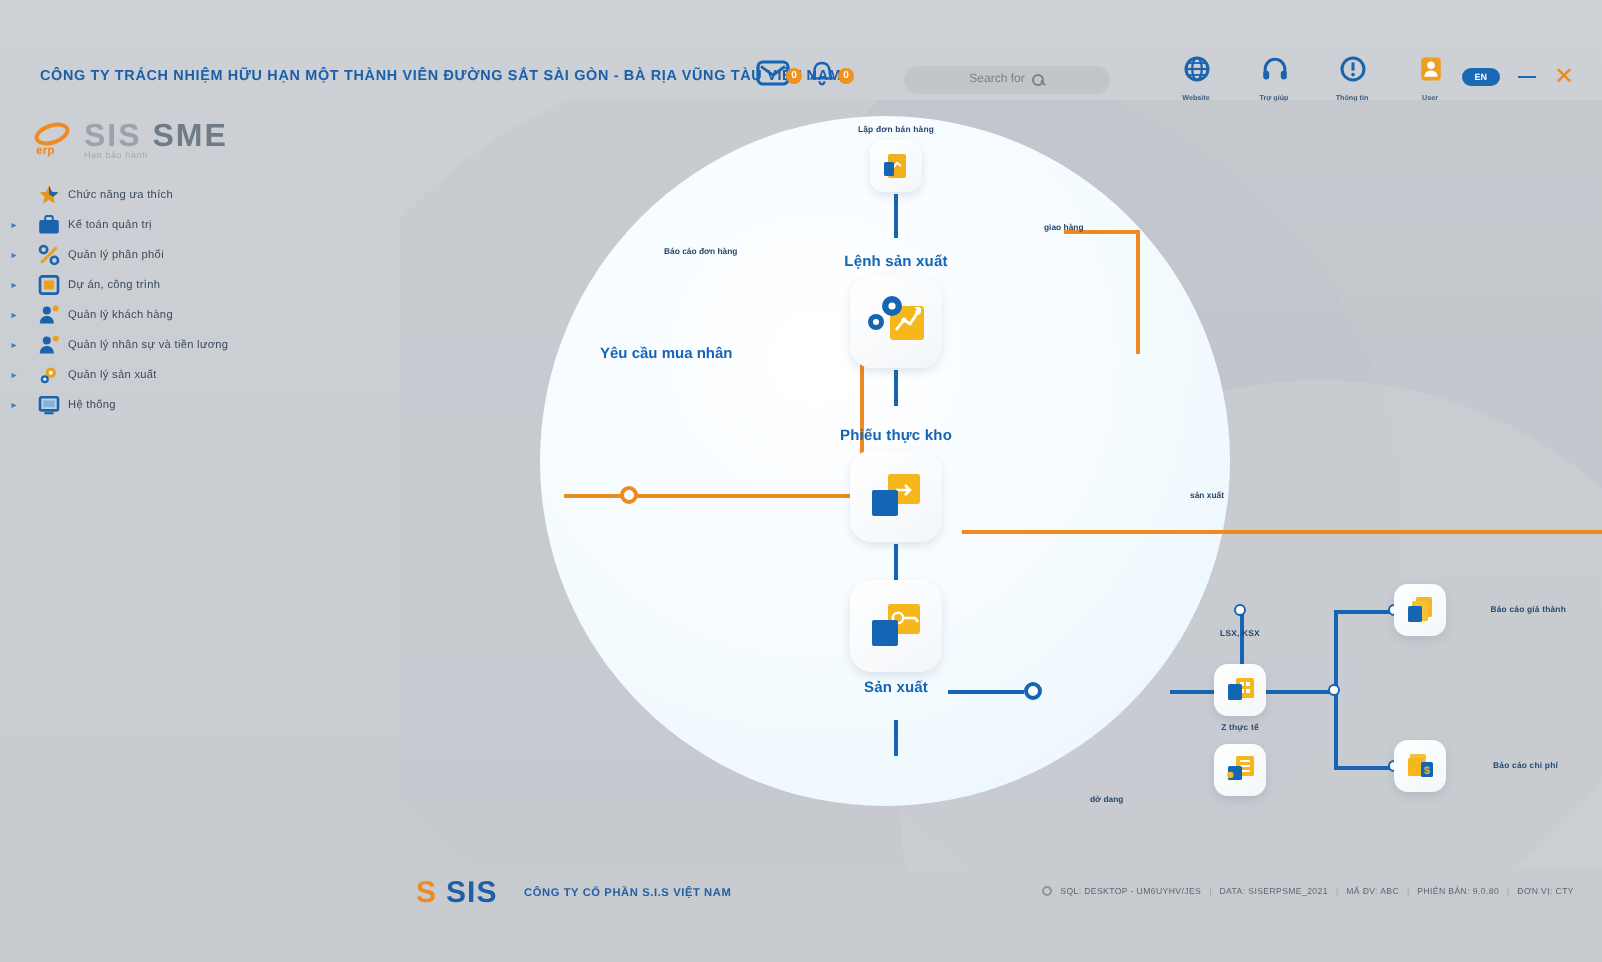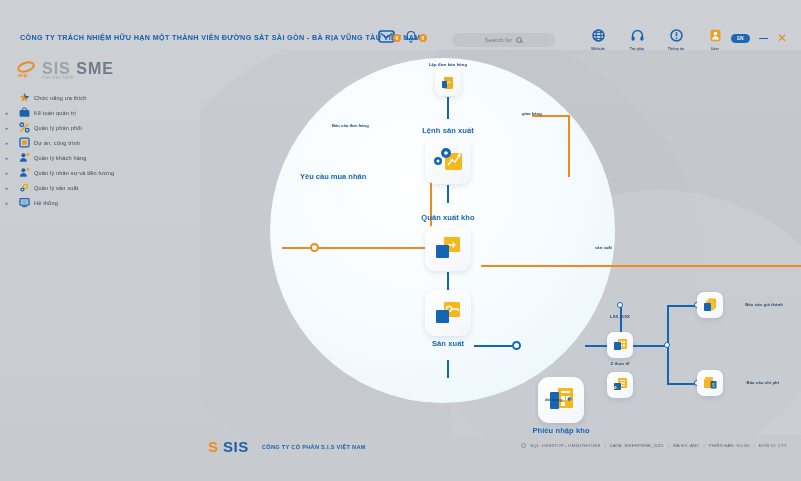--- a/index.html
+++ b/index.html
@@ -380,21 +380,21 @@
           <path d="M26 10 l2 -2 m0 0 l-2.2 0 m2.2 0 l0 2.2" stroke="#fff" stroke-width="1" fill="none"></path>
           <circle cx="14" cy="7" r="5" fill="#1565b5"></circle>
           <circle cx="14" cy="7" r="1.8" fill="#fff"></circle>
           <circle cx="6" cy="15" r="4" fill="#1565b5"></circle>
           <circle cx="6" cy="15" r="1.5" fill="#fff"></circle>
         </svg>
       </div>
     </div>
 
     <div class="node lbl-top" style="left:225px; top:175px;">
-      <span class="lbl">Quản xuất kho</span>
+      <span class="lbl">Phiếu thực kho</span>
       <div class="tile">
         <svg width="30" height="28" viewBox="0 0 30 28">
           <rect x="11" y="3" width="16" height="15" rx="1.2" fill="#f6b71d"></rect>
           <path d="M15 11 h7 m-2.5 -2.5 l2.5 2.5 l-2.5 2.5" stroke="#fff" stroke-width="1.3" fill="none"></path>
           <rect x="3" y="11" width="13" height="13" rx="1" fill="#1565b5"></rect>
         </svg>
       </div>
     </div>
 
     <div class="node lbl-bot" style="left:225px; top:240px;">
@@ -403,34 +403,20 @@
           <rect x="11" y="3" width="16" height="15" rx="1.2" fill="#f6b71d"></rect>
           <circle cx="16" cy="10" r="2.6" fill="none" stroke="#fff" stroke-width="1.3"></circle>
           <path d="M18.5 10 h6 l1.5 2" stroke="#fff" stroke-width="1.3" fill="none"></path>
           <rect x="3" y="11" width="13" height="13" rx="1" fill="#1565b5"></rect>
         </svg>
       </div>
       <span class="lbl">Sản xuất</span>
     </div>
 
 
-    <div class="node lbl-bot" style="left:338px; top:327px;">
-      <div class="tile">
-        <svg width="30" height="28" viewBox="0 0 30 28">
-          <rect x="12" y="2" width="15" height="20" rx="1.2" fill="#f6b71d"></rect>
-          <rect x="15" y="5" width="9" height="2" fill="#fff"></rect>
-          <rect x="15" y="10" width="4" height="4" fill="#fff"></rect>
-          <rect x="20" y="10" width="4" height="4" fill="#fff"></rect>
-          <rect x="15" y="16" width="4" height="4" fill="#fff"></rect>
-          <path d="M26 13 h-4 m1.8 -1.8 l-1.8 1.8 l1.8 1.8" stroke="#1565b5" stroke-width="1.2" fill="none"></path>
-          <rect x="4" y="6" width="9" height="17" rx="1" fill="#1565b5"></rect>
-        </svg>
-      </div>
-      <span class="lbl">Phiếu nhập kho</span>
-    </div>
 
     <div class="node sm lbl-top" style="left:407px; top:322px;">
       <span class="lbl" style="top:-58px;">LSX, KSX</span>
       <div class="tile">
         <svg width="17" height="16" viewBox="0 0 17 16">
           <rect x="6" y="1" width="9" height="10" rx=".8" fill="#f6b71d"></rect>
           <rect x="8" y="3" width="5" height="1" fill="#fff"></rect>
           <rect x="8" y="5.5" width="5" height="1" fill="#fff"></rect>
           <rect x="8" y="8" width="5" height="1" fill="#fff"></rect>
           <rect x="2" y="6" width="7" height="7" rx=".8" fill="#1565b5"></rect>

